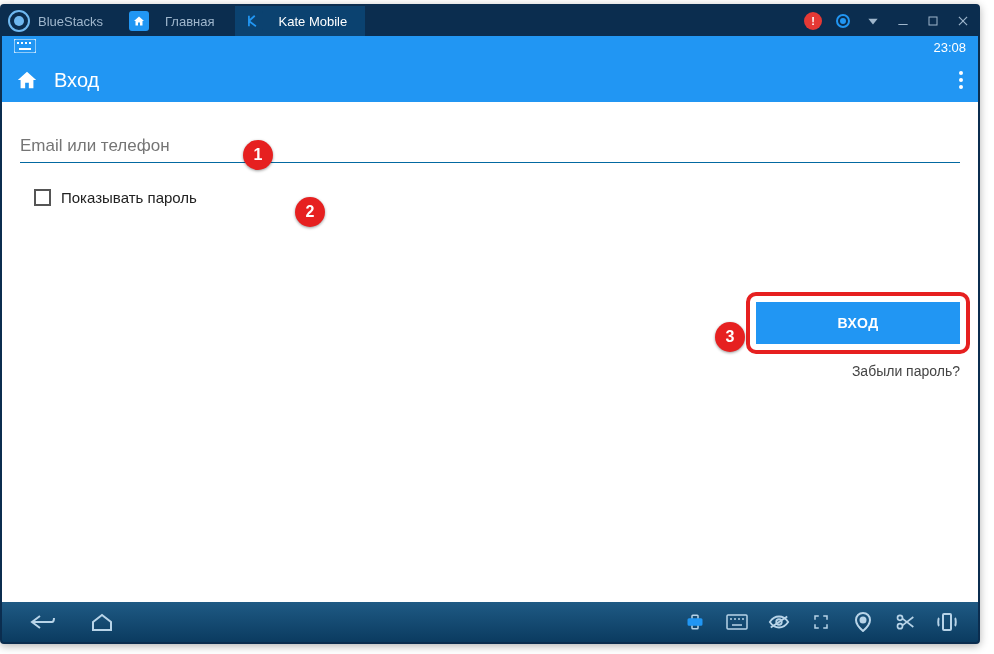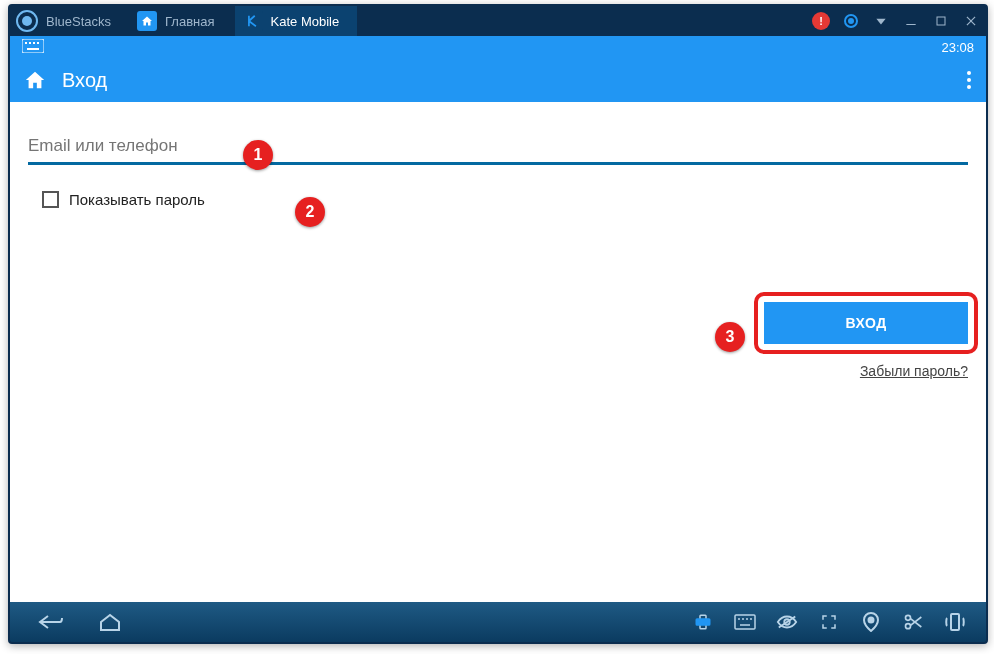--- a/index.html
+++ b/index.html
@@ -1,21 +1,21 @@
 <!DOCTYPE html>
 <html><head>
 <meta charset="utf-8">
 <style>
 * { margin:0; padding:0; box-sizing:border-box; font-family:Arial,Helvetica,sans-serif; }
 body { background:#fff; width:994px; height:654px; position:relative; }
-.window-frame { position:absolute; left:8px; top:4px; width:980px; height:640px; border:2px solid #0b2d4f; background:#0b2d4f; border-radius:4px; overflow:hidden; box-shadow:0 2px 8px rgba(0,0,0,0.3); }
+.window-frame { position:absolute; left:0; top:4px; width:980px; height:640px; border:2px solid #0b2d4f; background:#0b2d4f; border-radius:4px; overflow:hidden; box-shadow:0 2px 8px rgba(0,0,0,0.3); }
 .titlebar { height:30px; background:#0b2d4f; display:flex; align-items:center; color:#fff; font-size:13px; }
 .titlebar .bs-logo { width:26px; height:26px; margin:0 6px 0 4px; display:flex; align-items:center; justify-content:center; }
 .titlebar .bs-title { color:#9fb6cc; margin-right:18px; }
-.tab { height:30px; display:flex; align-items:center; padding:0 18px 0 8px; margin-right:2px; position:relative; font-size:13px; }
+.tab { height:30px; display:flex; align-items:center; padding:0 18px 0 8px; margin-right:2px; position:relative; font-size:13px;gap:8px; }
 .tab.active { background:#0b4270; color:#fff; }
 .tab.inactive { background:#0b2d4f; color:#9fb6cc; }
 .tab-icon { width:20px; height:20px; margin-right:8px; display:flex; align-items:center; justify-content:center; border-radius:3px; }
 .tab-icon.home { background:#2196f3; }
 .tab-icon.kate { background:#0b4270; }
 .titlebar-spacer { flex:1; }
 .sys-btn { width:24px; height:24px; display:flex; align-items:center; justify-content:center; margin:0 3px; color:#9fb6cc; cursor:pointer; }
 .circle-red { width:18px; height:18px; border-radius:50%; background:#e53935; display:flex; align-items:center; justify-content:center; color:#fff; font-size:11px; font-weight:bold; }
 .circle-blue { width:14px; height:14px; border-radius:50%; border:2px solid #2196f3; background:transparent; position:relative; }
 .circle-blue::after { content:''; position:absolute; width:6px; height:6px; background:#2196f3; border-radius:50%; left:2px; top:2px; }
@@ -26,30 +26,30 @@
 .status-left { width:24px; height:16px; }
 .status-bar .clock { margin-left:auto; font-size:13px; }
 
 .app-header { height:44px; background:#2196f3; display:flex; align-items:center; padding:0 14px; color:#fff; }
 .app-header .home-ico { width:22px; height:22px; margin-right:16px; }
 .app-header .title { font-size:20px; font-weight:400; }
 .app-header .menu { margin-left:auto; font-size:20px; }
 
 .form-area { padding:28px 18px 0 18px; position:relative; }
 .input-row { position:relative; margin-bottom:26px; }
-.input-field { width:100%; border:none; border-bottom:3px solid #0369a1; font-size:17px; color:#777; padding:6px 0; background:transparent; outline:none; }
+.input-field { width:100%; border:none; border-bottom:1px solid #0369a1; font-size:17px; color:#777; padding:6px 0; background:transparent; outline:none; }
 .check-row { display:flex; align-items:center; margin-top:14px; margin-bottom:20px;padding-left:14px; }
 .checkbox { width:17px; height:17px; border:2px solid #555; margin-right:10px; }
 .check-label { font-size:15px; color:#222; }
 
 .btn-col { position:absolute; right:18px; top:200px; width:204px; text-align:right; }
 .btn { display:block; width:204px; height:42px; background:#2196f3; color:#fff; border:none; font-size:14px; font-weight:bold; letter-spacing:0.5px; cursor:pointer; margin-bottom:18px; }
 .btn.login { position:relative; }
 .highlight-ring { position:absolute; border:4px solid #e62020; border-radius:10px; left:-10px; top:-10px; right:-10px; bottom:-10px; pointer-events:none; }
-.forgot-link { font-size:14px; color:#444; text-decoration:underline; cursor:pointer; display:inline-block; }
+.forgot-link { font-size:14px; color:#444; cursor:pointer; display:inline-block; }
 
 .nav-bar { position:absolute; left:0; right:0; bottom:0; height:40px; background:linear-gradient(#1f5a84,#0b3b60); display:flex; align-items:center; padding:0 10px; }
 .nav-bar .nav-btn { width:60px; height:40px; display:flex; align-items:center; justify-content:center; color:#b8d4e8; }
 .nav-spacer { flex:1; }
 .nav-icon { width:26px; height:26px; display:flex; align-items:center; justify-content:center; color:#b8d4e8; margin:0 8px; cursor:pointer; }
 
 .marker { position:absolute; width:30px; height:30px; background:#e62020; border-radius:50%; color:#fff; display:flex; align-items:center; justify-content:center; font-size:16px; font-weight:bold; z-index:10; box-shadow:0 1px 3px rgba(0,0,0,0.4); }
 .m1 { left:243px; top:140px; }
 .m2 { left:295px; top:197px; }
 .m3 { left:715px; top:322px; }

